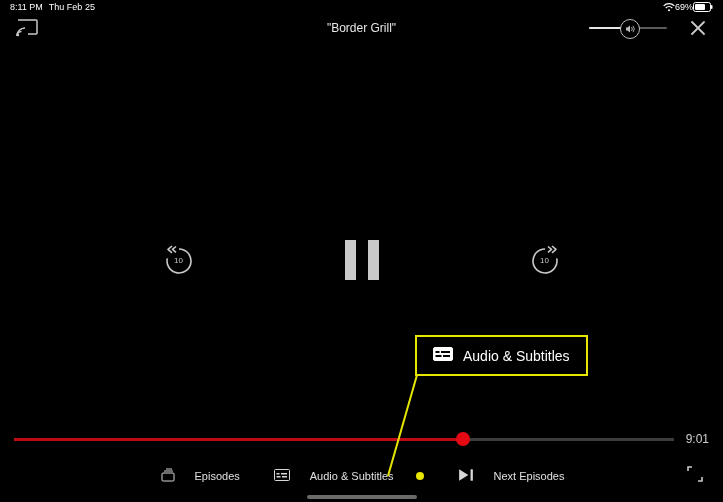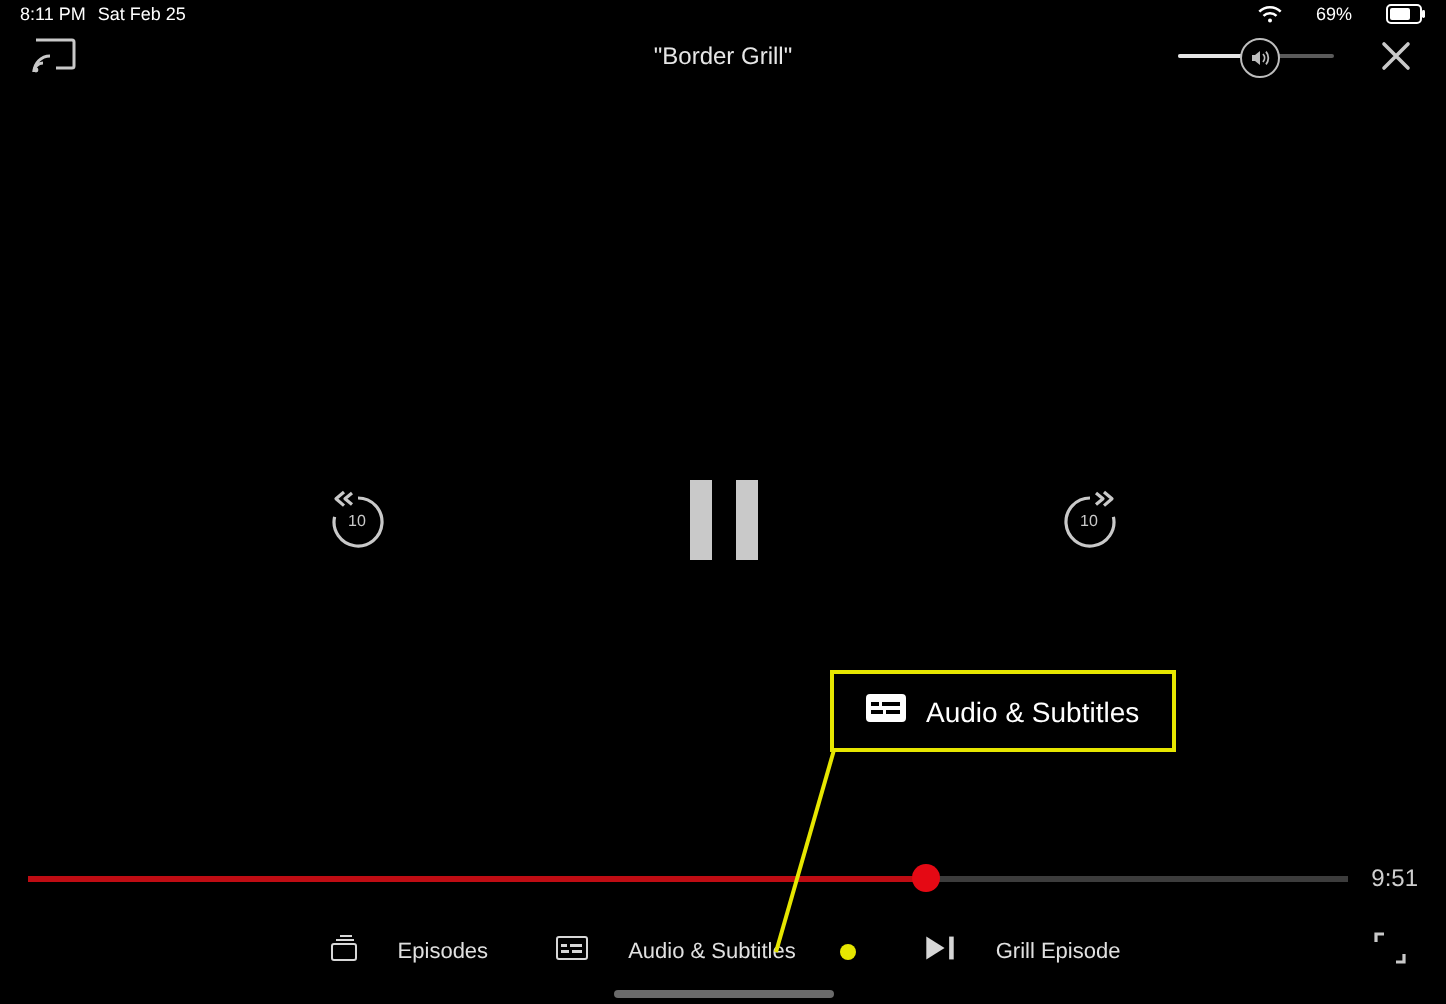--- a/index.html
+++ b/index.html
@@ -18,21 +18,21 @@
     position: absolute;
     top: 0; left: 0; right: 0;
     height: 14px;
     display: flex;
     align-items: center;
     font-size: 9px;
     color: #fff;
     padding: 0 10px;
   }
   .status-left { display: flex; gap: 6px; }
-  .status-right { margin-left: auto; display: flex; align-items: center; gap: 17px; }
+  .status-right { margin-left: auto; display: flex; align-items: center; gap: 0; }
   .wifi-icon svg, .battery-icon svg { display: block; }
 
   
   .top-row {
     position: absolute;
     top: 16px; left: 0; right: 0;
     height: 24px;
     display: flex;
     align-items: center;
     padding: 0 16px;
@@ -224,21 +224,21 @@
     height: 502px;
     pointer-events: none;
   }
 </style>
 </head>
 <body>
 
 <div class="status-bar">
   <div class="status-left">
     <span>8:11 PM</span>
-    <span>Sat Feb 25</span>
+    <span>Thu Feb 25</span>
   </div>
   <div class="status-right">
     <span class="wifi-icon">
       <svg width="12" height="9" viewBox="0 0 12 9">
           <path d="M6 8.2a1 1 0 100-2 1 1 0 000 2zM3.2 5.4a4 4 0 015.6 0l.9-.9a5.3 5.3 0 00-7.4 0l.9.9zM1.1 3.3a7 7 0 019.8 0l.9-.9a8.3 8.3 0 00-11.6 0l.9.9z" fill="#fff"></path>
         </svg>
     </span>
     <span>69%</span>
     <span class="battery-icon">
       <svg width="20" height="10" viewBox="0 0 20 10">
@@ -314,21 +314,21 @@
       </svg>
   </span>
   <span>Audio &amp; Subtitles</span>
 </div>
 
 <div class="progress-row">
   <div class="progress-track">
     <div class="progress-fill" id="prog-fill" style="width: 68%;"></div>
     <div class="progress-thumb" id="prog-thumb" style="left: 68%;"></div>
   </div>
-  <span class="time-remaining">9:51</span>
+  <span class="time-remaining">9:01</span>
 </div>
 
 <div class="bottom-row">
   <div class="bottom-item">
     <span>
       <svg viewBox="0 0 16 14">
           <rect x="3" y="5" width="12" height="8" rx="1" stroke="#d7d7d7" fill="none"></rect>
           <path d="M5 3h9M7 1h6" stroke="#d7d7d7"></path>
         </svg>
     </span>
@@ -347,21 +347,21 @@
     <span>Audio &amp; Subtitles</span>
     <span class="yellow-dot"></span>
   </div>
   <div class="bottom-item">
     <span>
       <svg viewBox="0 0 14 12">
           <path d="M1 1l8 5-8 5z" fill="#d7d7d7"></path>
           <rect x="11" y="1" width="2" height="10" fill="#d7d7d7"></rect>
         </svg>
     </span>
-    <span>Grill Episode</span>
+    <span>Next Episodes</span>
   </div>
 </div>
 
 <span class="fullscreen-btn">
   <svg width="16" height="16" viewBox="0 0 16 16">
       <path d="M1 5V1h4M15 11v4h-4" stroke="#c9c9c9" stroke-width="1.6" fill="none"></path>
     </svg>
 </span>
 
 <div class="home-indicator"></div>

